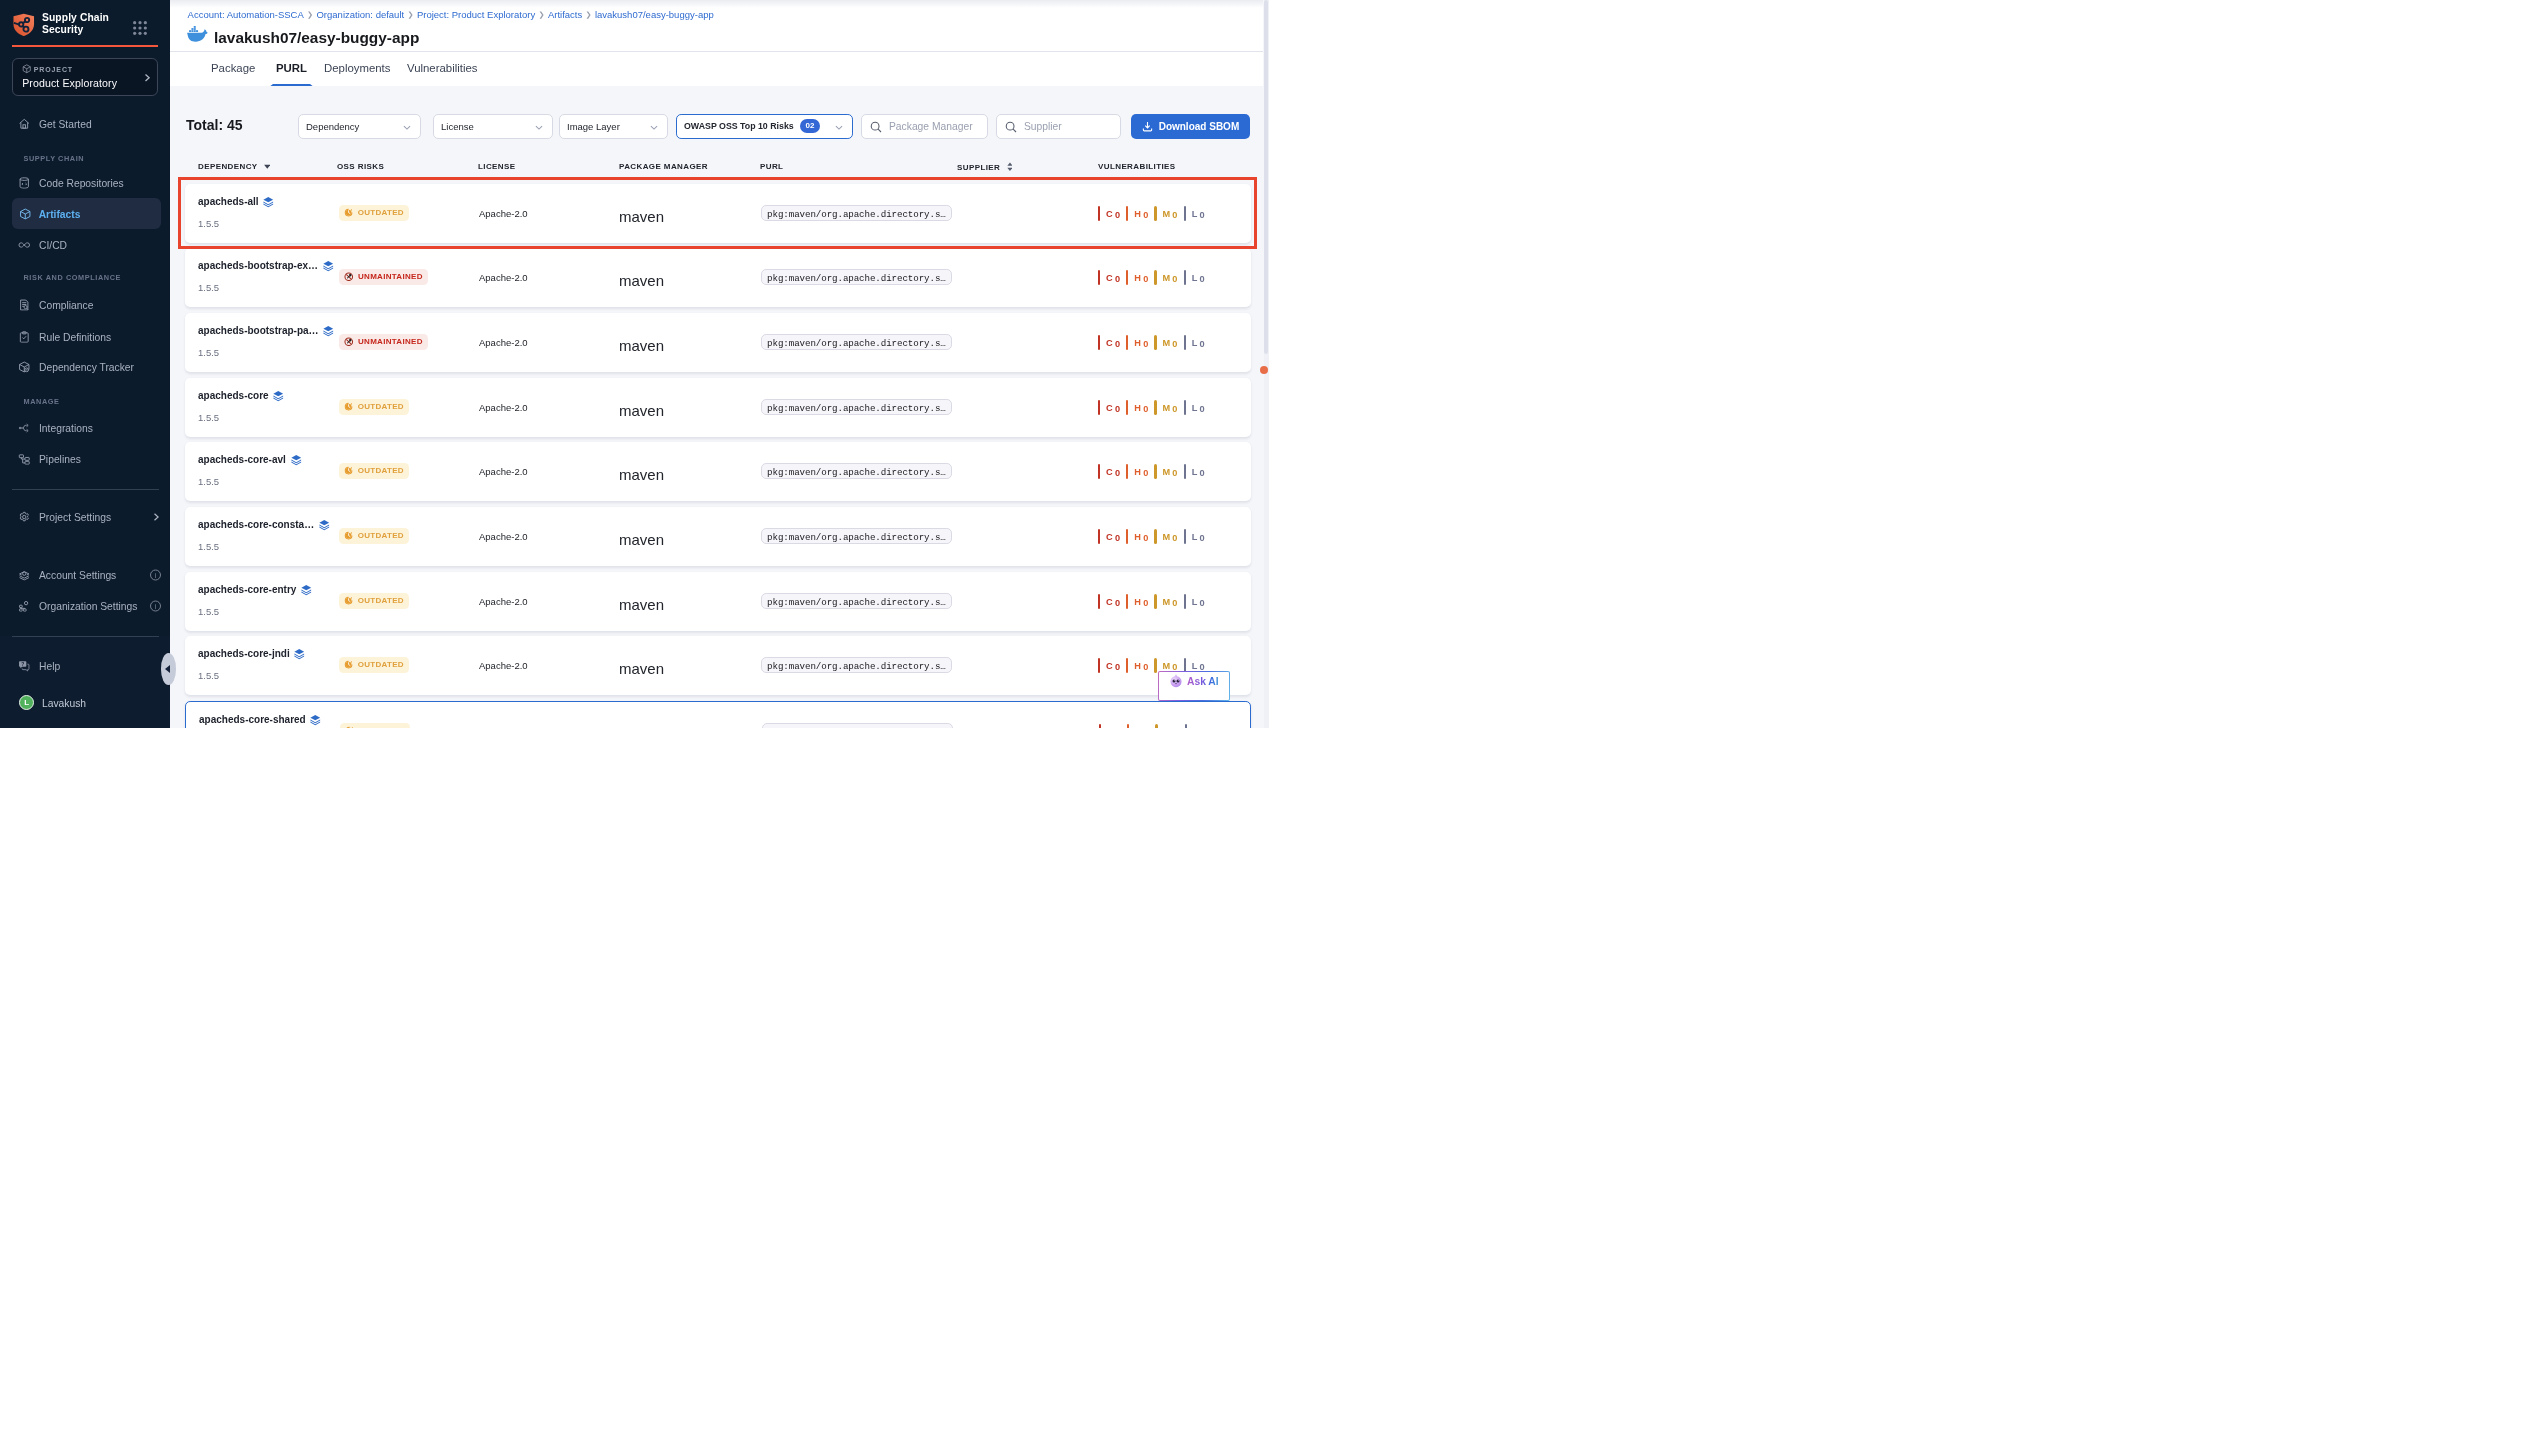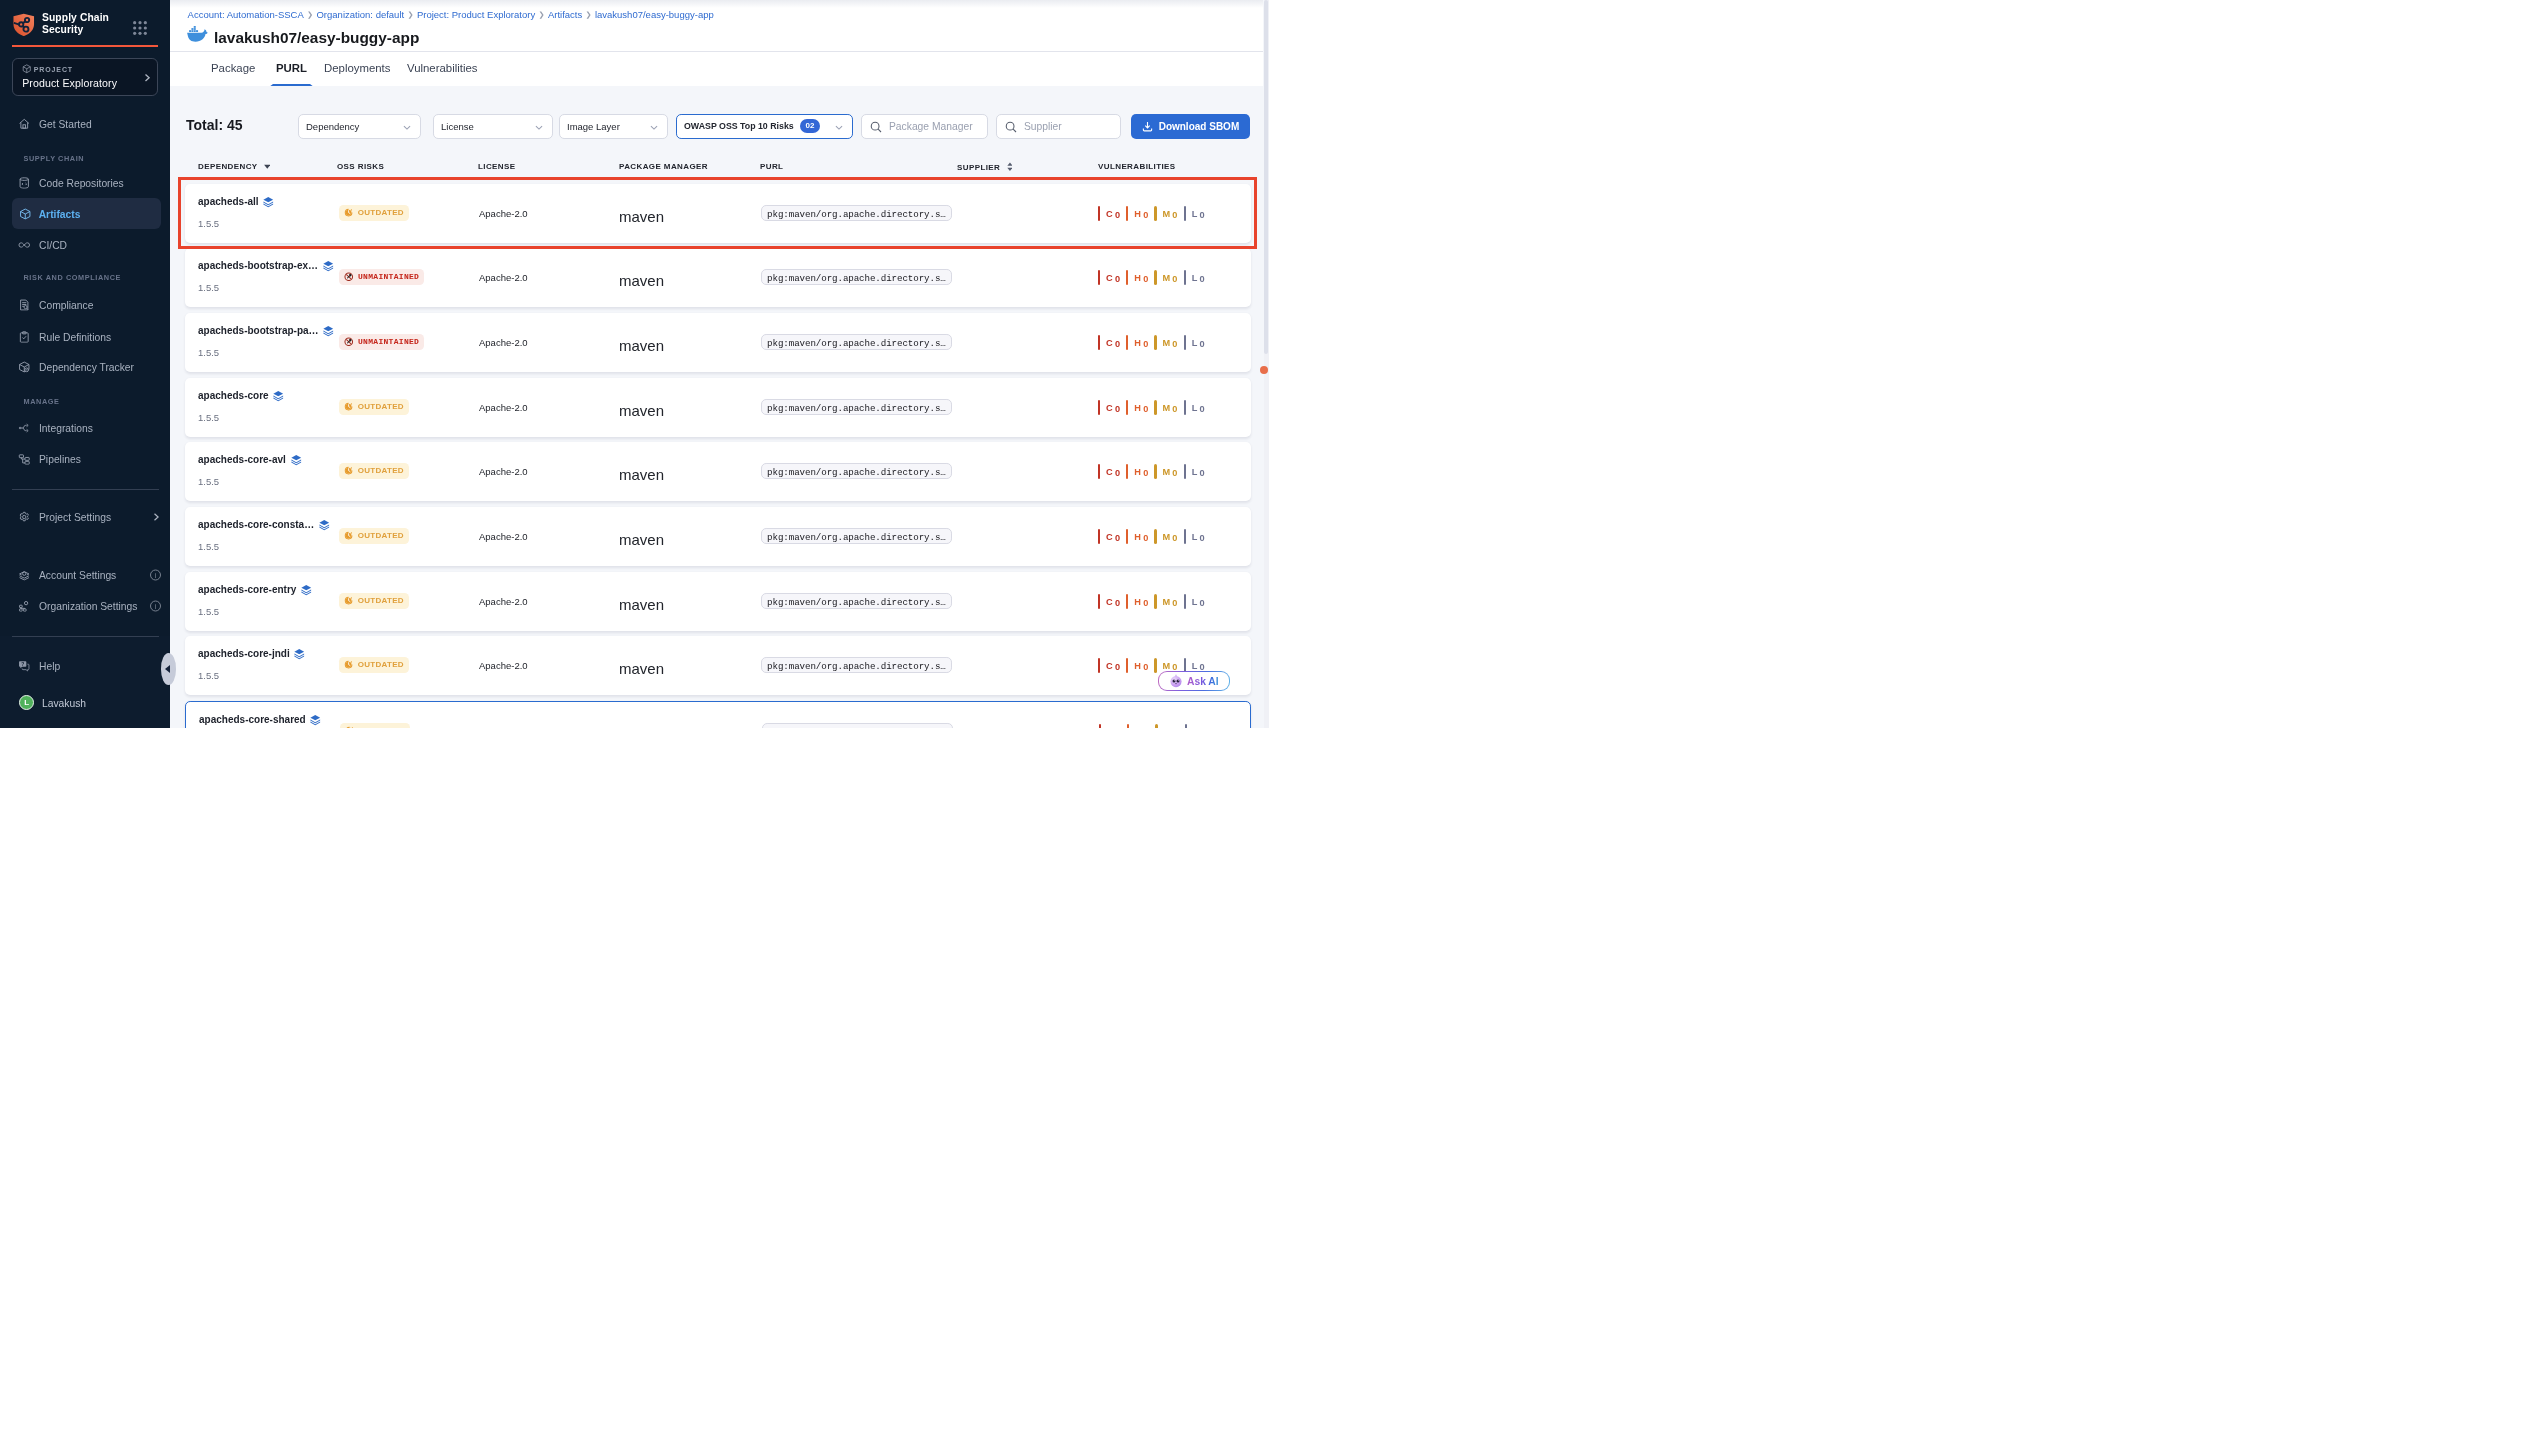--- a/index.html
+++ b/index.html
@@ -55,35 +55,35 @@
 #dlbtn svg { vertical-align:-2.2px; margin-right:5.9px; }
 
 .th { position:absolute; top:162px; font-size:8px; font-weight:bold; color:#22252e; letter-spacing:0.4px; }
 .card { position:absolute; left:185px; width:1066px; height:59px; background:#fff; border-radius:5.1px; box-shadow:0 1.1px 2.6px rgba(28,38,66,0.09); }
 .nm { position:absolute; left:13px; top:12px; font-size:10px; font-weight:bold; color:#1d212b; white-space:nowrap; }
 .lyr { vertical-align:-2.6px; margin-left:3.7px; }
 .ver { position:absolute; left:13px; top:34px; font-size:9.5px; color:#6a7080; }
 .pill { position:absolute; left:154px; top:21px; height:16px; border-radius:4.4px; font-size:8px; font-weight:bold; letter-spacing:0.3px; line-height:16px; padding:0 5.1px; }
 .pill svg { vertical-align:-2.2px; margin-right:4.4px; }
 .po { background:#fdf3d9; color:#e0a03c; }
-.pu { background:#faeae7; color:#c5271c;font-family:Liberation Mono, monospace; }
+.pu { background:#faeae7; color:#c5271c; }
 .lic { position:absolute; left:294px; top:23.5px; font-size:9.5px; color:#22252c; }
 .pm { position:absolute; left:434px; top:23.5px; font-size:15px; color:#22252c; }
 .purl { position:absolute; left:576px; top:21px; height:16px; background:#f6f6fa; border:0.7px solid #d9dae4; border-radius:5.1px; line-height:14.7px; padding:0 5.1px; }
 .purl code { font-family:"Liberation Mono",monospace; font-size:9.2px; color:#17171d; letter-spacing:-0.1px; }
 .vul { position:absolute; left:913px; top:22.4px; height:14.7px; white-space:nowrap; }
 .vul i { display:inline-block; width:2.2px; height:14.3px; border-radius:1.5px; margin-right:5.9px; vertical-align:-2.9px; }
 .vul b { font-size:9.2px; }
 
 #redrect { position:absolute; left:178px; top:177px; width:1079px; height:72px; border:3.7px solid #e8432c; z-index:3; }
 #track { position:absolute; left:1264px; top:0; width:5.1px; height:728px; background:#f0f1f6; z-index:4; }
 #thumb { position:absolute; left:1264px; top:0px; width:3.7px; height:354px; background:#dde0ea; border-radius:2.2px; z-index:5; }
 #odot { position:absolute; left:1260px; top:366px; width:8px; height:8px; border-radius:50%; background:#e86e4a; z-index:6; }
 
-#askai { position:absolute; left:1158px; top:671px; width:72px; height:20px; border-radius:9px; background:#fff; border:1.5px solid transparent; background-image:linear-gradient(#fff,#fff),linear-gradient(100deg,#c46cc0,#7b5fe0 35%,#4b6ee0 65%,#62b6e8); background-origin:border-box; background-clip:padding-box,border-box; z-index:7; text-align:center; line-height:17px; }
+#askai { position:absolute; left:1158px; top:671px; width:72px; height:30px; border-radius:2px; background:#fff; border:1.5px solid transparent; background-image:linear-gradient(#fff,#fff),linear-gradient(100deg,#c46cc0,#7b5fe0 35%,#4b6ee0 65%,#62b6e8); background-origin:border-box; background-clip:padding-box,border-box; z-index:7; text-align:center; line-height:17px; }
 #askai b { font-size:10.3px; background:linear-gradient(95deg,#b55fc8,#7a55dd 45%,#3e6ddd 75%,#3f9bd8); -webkit-background-clip:text; background-clip:text; color:transparent; margin-left:3.7px; }
 #askai svg { vertical-align:-2.9px; }
 </style></head>
 <body>
 <div id="page">
 
 <div id="main">
  <div id="hdr">
   <div id="topshade"></div>
   <div id="crumbs">Account: Automation-SSCA<span class="s">❯</span>Organization: default<span class="s">❯</span>Project: Product Exploratory<span class="s">❯</span>Artifacts<span class="s">❯</span>lavakush07/easy-buggy-app</div>

